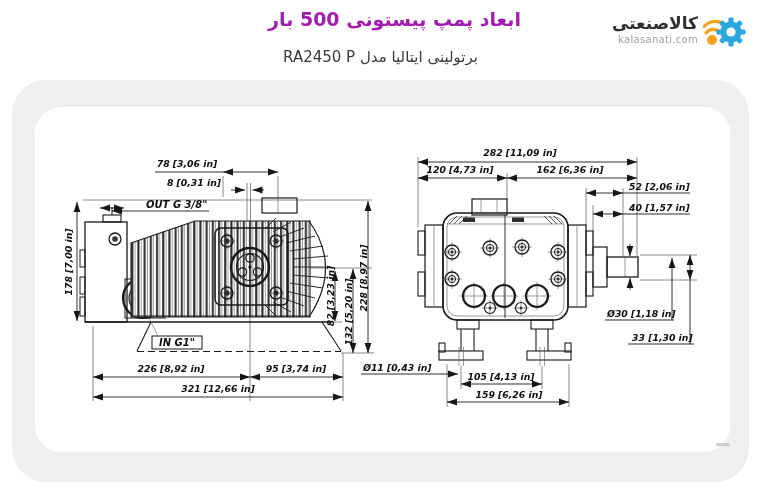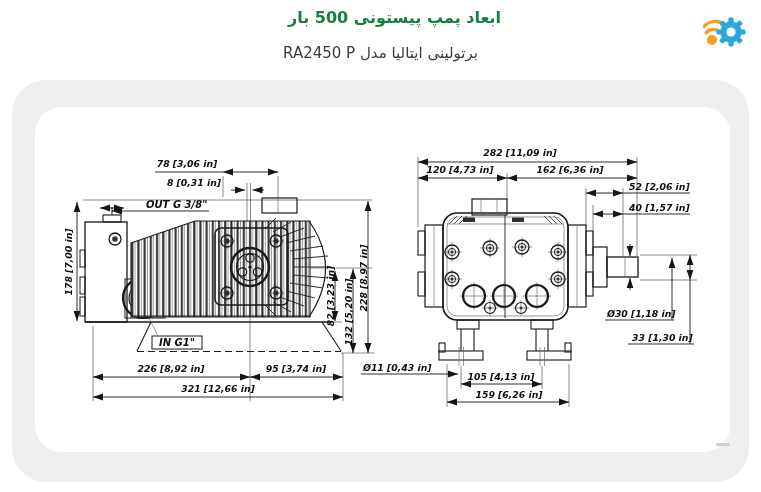--- a/index.html
+++ b/index.html
@@ -1,21 +1,21 @@
 <!DOCTYPE html>
 <html><head>
 <meta charset="utf-8">
 <style>
   html,body{margin:0;padding:0;}
   body{
     width:761px;height:492px;position:relative;overflow:hidden;
     background:#ffffff;font-family:"DejaVu Sans",sans-serif;
   }
   .page-header{position:absolute;top:7px;left:0;right:0;text-align:center;direction:rtl;}
-  .page-title{font-size:16px;font-weight:bold;color:#15803d;line-height:1.35;padding-left:28px;}
+  .page-title{font-size:19px;font-weight:bold;color:#a21caf;line-height:1.35;padding-left:28px;}
   .page-subtitle{font-size:15px;font-weight:normal;color:#3a3a3a;line-height:1.3;margin-top:15px;}
   .logo{position:absolute;top:9px;right:14px;display:flex;align-items:center;direction:ltr;}
   .logo-text{display:flex;flex-direction:column;align-items:flex-end;margin-right:5px;}
   .logo-fa{font-size:17px;font-weight:bold;color:#2f2f2f;direction:rtl;}
   .logo-en{font-size:10px;color:#9aa0a6;letter-spacing:.3px;margin-top:1px;}
   .card-outer{position:absolute;left:12px;top:80px;width:737px;height:402px;background:#efefef;border-radius:34px;}
   .card-inner{position:absolute;left:23px;top:27px;width:695px;height:345px;background:#ffffff;border-radius:26px;}
   .stray{position:absolute;left:681px;top:336px;width:14px;height:3px;background:#c9cdd1;border-radius:2px;}
   svg text{font-family:"DejaVu Sans",sans-serif;}
   .dim{font-style:italic;font-weight:bold;font-size:9.3px;fill:#0d0d0d;}
@@ -28,20 +28,24 @@
 </style>
 </head>
 <body>
 
 <header class="page-header">
   <div class="page-title">ابعاد پمپ پیستونی 500 بار</div>
   <div class="page-subtitle">برتولینی ایتالیا مدل RA2450 P</div>
 </header>
 
 <div class="logo">
+  <div class="logo-text">
+    <span class="logo-fa">کالاصنعتی</span>
+    <span class="logo-en">kalasanati.com</span>
+  </div>
   <svg width="44" height="40" viewBox="0 0 44 40">
     <g stroke-width="3.2" fill="none" stroke-linecap="round" stroke="#f6a01d">
       <path d="M 3,24 A 9,9 0 0 1 16,22.5"></path>
       <path d="M 1,17.5 A 14.5,14.5 0 0 1 21,15.5"></path>
     </g>
     <g transform="translate(28,23)" fill="#2aa7dd">
       <g>
         <rect x="-2.6" y="-14.5" width="5.2" height="7" rx="1.4"></rect>
         <rect x="-2.6" y="-14.5" width="5.2" height="7" rx="1.4" transform="rotate(45)"></rect>
         <rect x="-2.6" y="-14.5" width="5.2" height="7" rx="1.4" transform="rotate(90)"></rect>

